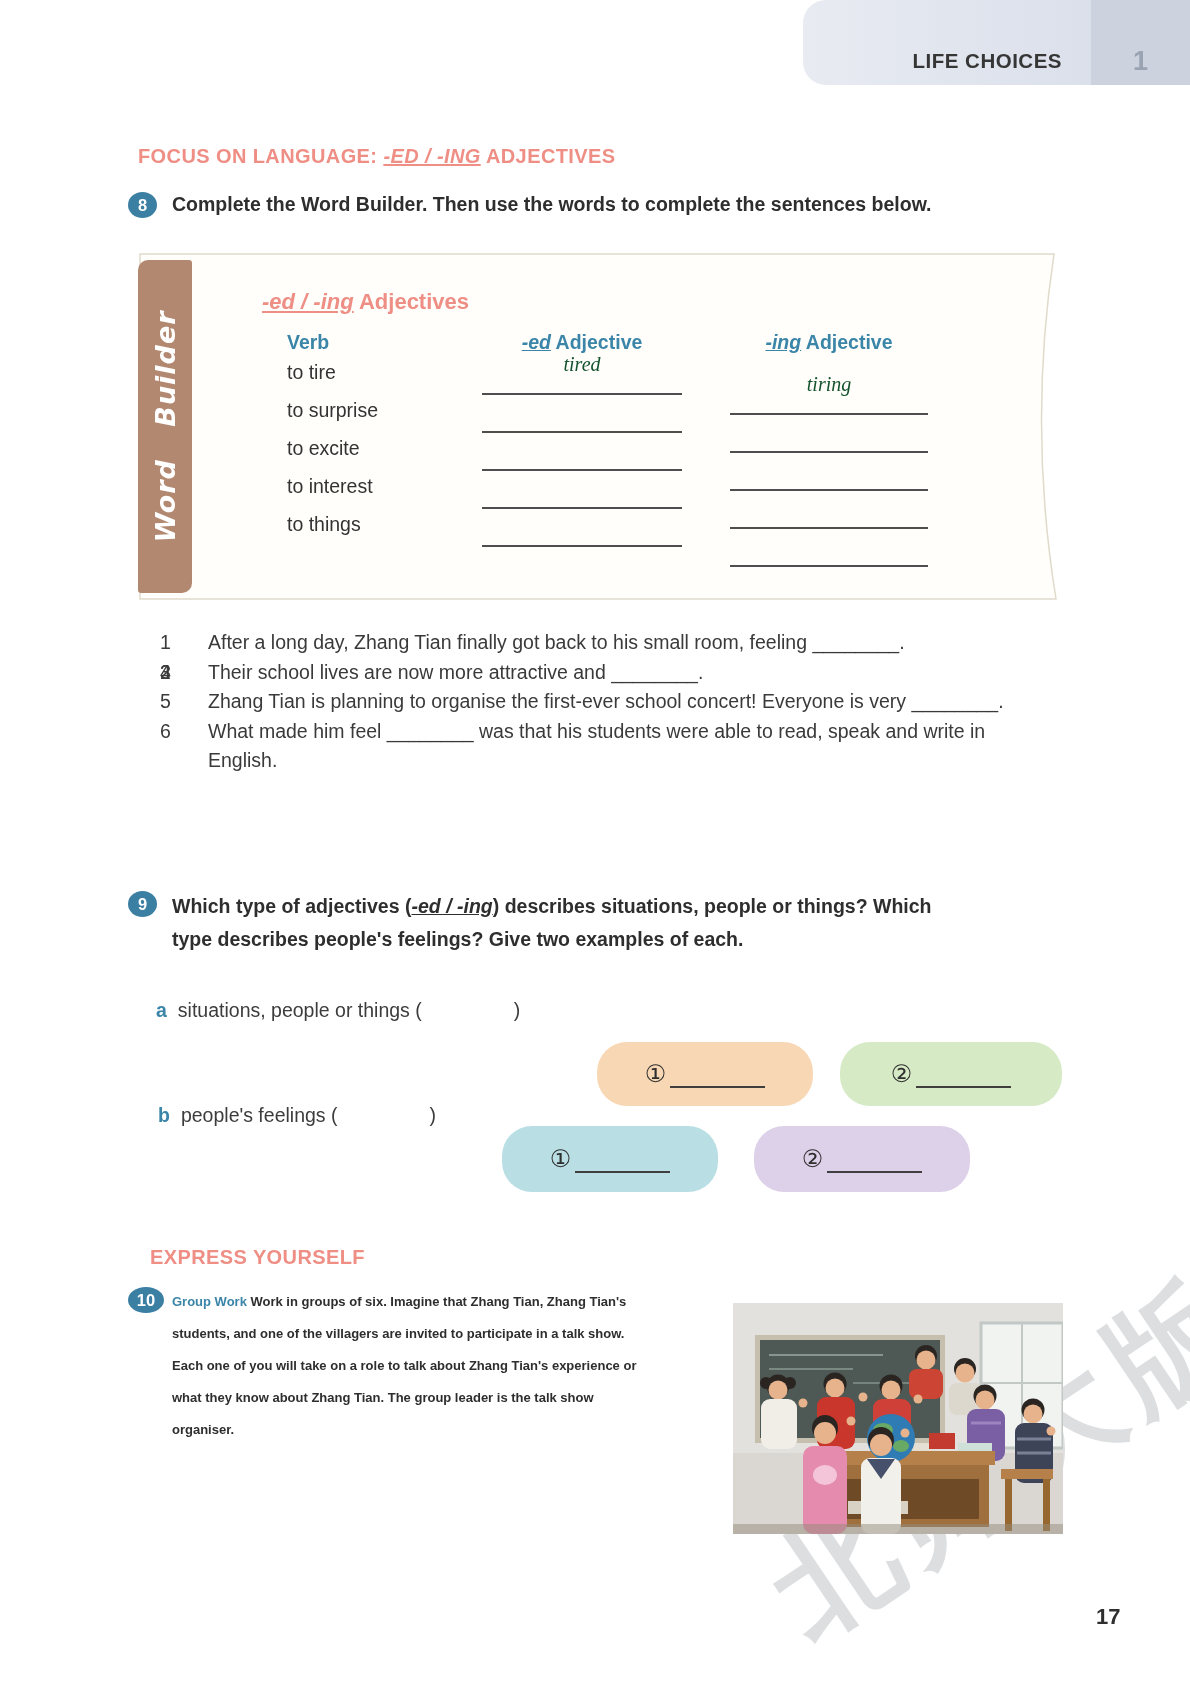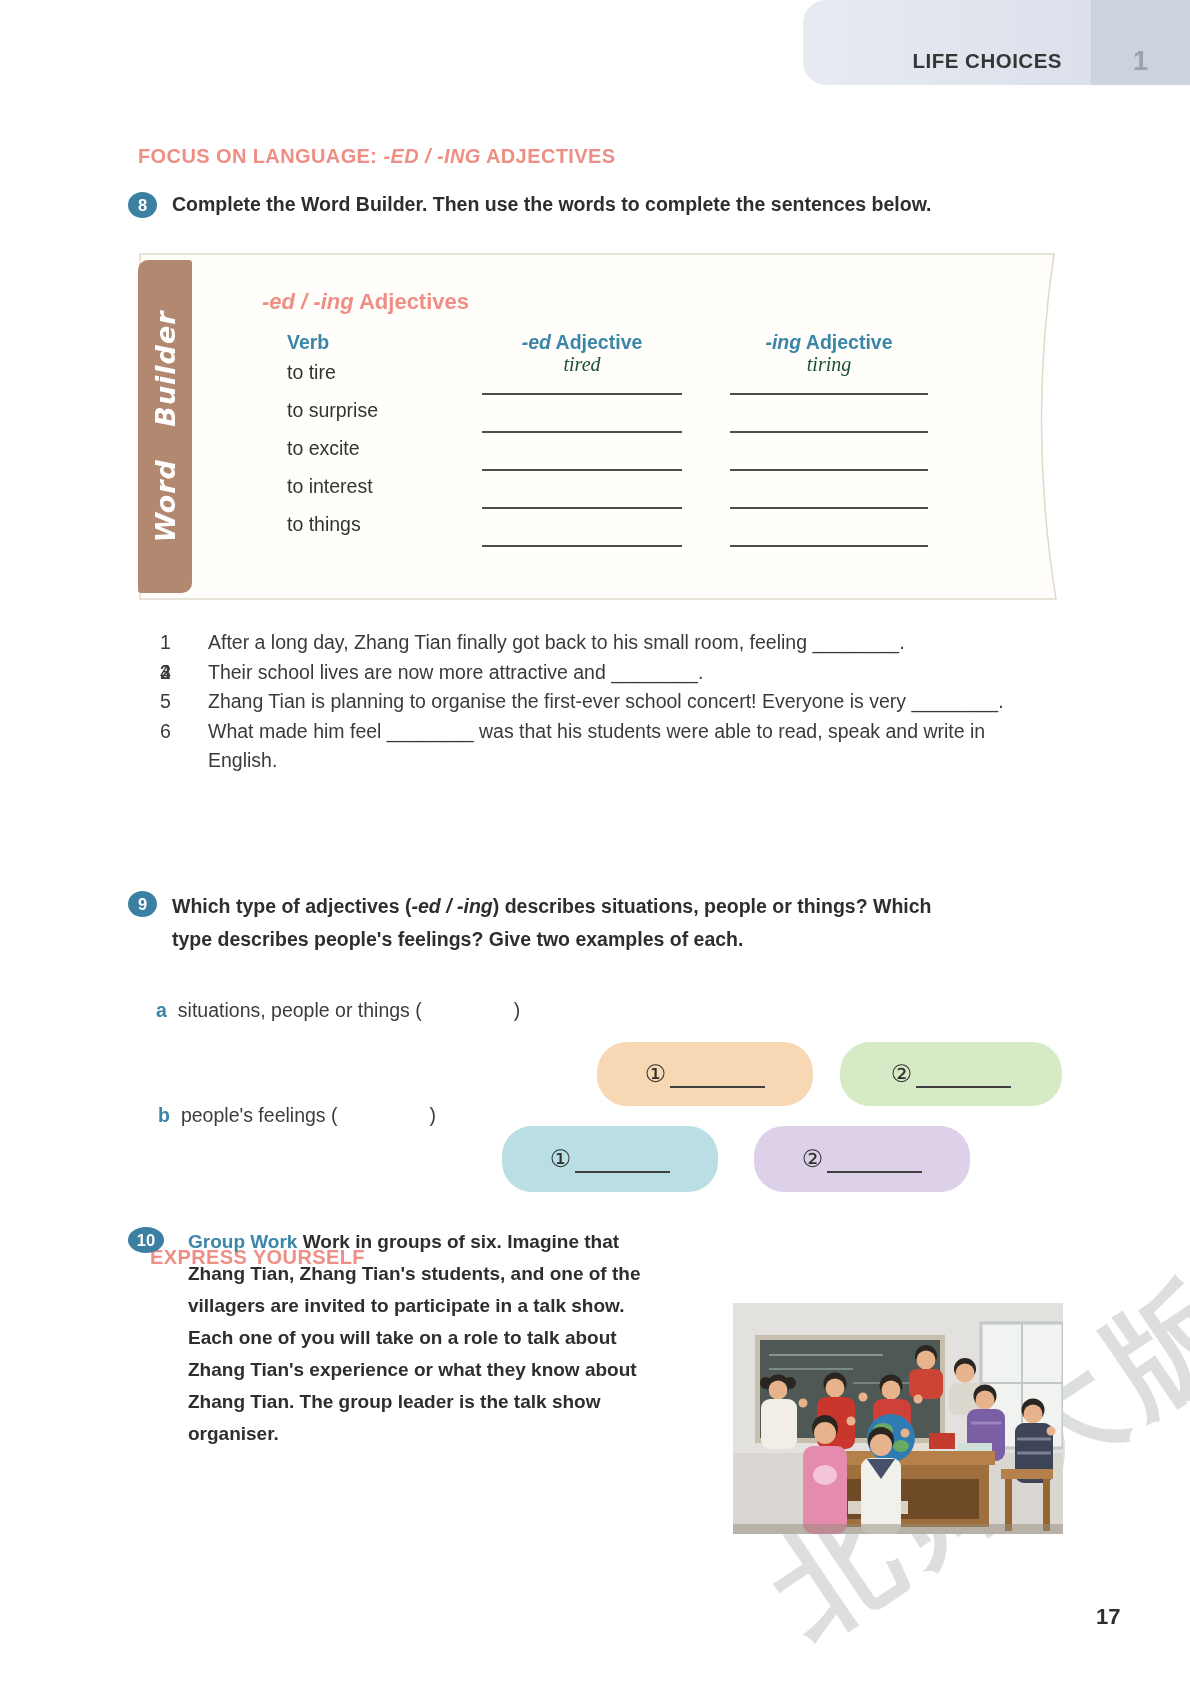--- a/index.html
+++ b/index.html
@@ -1,18 +1,18 @@
 <!DOCTYPE html>
 <html style="--accent-salmon: #EE8E84; --accent-teal: #3A85A8; --circle-blue: #3B7FA3; --sidebar-brown: #B28870; --tab-strip-bg: #CCD3DF; --box-a1: #F8D8B4; --box-a2: #D6EAC6; --box-b1: #B9DFE5; --box-b2: #DDD0E9;"><head>
 <meta charset="utf-8">
 <style>
   html,body{margin:0;padding:0;background:#eee;}
   .page{position:relative;width:1190px;height:1684px;background:#ffffff;overflow:hidden;
         font-family:"Liberation Sans","DejaVu Sans",sans-serif;color:#2e2e2e;}
-  .it{font-style:italic;}
+  .it{font-style:italic;text-decoration:underline;}
 
   
   .tab{position:absolute;top:0;right:0;width:387px;height:85px;
        background:linear-gradient(90deg,#e8ebf2 0%,#dde2ec 60%,#d7dde8 100%);
        border-bottom-left-radius:26px;display:flex;align-items:flex-end;justify-content:flex-end;
        padding-bottom:12px;box-sizing:border-box;z-index:2;border-radius:23px;}
   .tab-title{font-weight:bold;font-size:20.5px;letter-spacing:.5px;color:#363636;margin-right:128px;}
   .tab-strip{position:absolute;top:0;right:0;bottom:0;width:99px;background:var(--tab-strip-bg,#ccd3df);
        display:flex;align-items:flex-end;justify-content:center;padding-bottom:8px;box-sizing:border-box;}
   .tab-num{font-weight:bold;font-size:27px;color:#99a3b2;}
@@ -24,22 +24,22 @@
 
   .exercise{position:absolute;display:flex;gap:15px;z-index:2;}
   .circle{flex:0 0 auto;min-width:29px;height:26px;border-radius:50%;background:var(--circle-blue,#3b7fa3);
        color:#fff;font-weight:bold;font-size:16.5px;display:flex;align-items:center;justify-content:center;
        margin-top:1px;}
   .circle.wide{min-width:36px;}
   .ex-text{font-size:19.5px;font-weight:bold;color:#2e2e2e;}
   .ex8{left:128px;top:191px;align-items:center;}
   .ex9{left:128px;top:890px;}
   .ex9 .ex-text{width:800px;line-height:33px;}
-  .ex10{left:128px;top:1226px;gap:24px;}
-  .ex10-text{width:470px;font-size:19px;font-weight:bold;line-height:32px;color:#2e2e2e;}
+  .ex10{left:128px;top:1286px;gap:8px;}
+  .ex10-text{width:470px;font-size:13px;font-weight:bold;line-height:32px;color:#2e2e2e;}
   .ex10-lead{color:var(--accent-teal,#3a85a8);}
 
   
   .wb-box{position:absolute;left:128px;top:253px;width:955px;height:347px;z-index:2;}
   .wb-outline{position:absolute;left:0;top:0;}
   .wb-side{position:absolute;left:10px;top:7px;bottom:7px;width:54px;
        background:var(--sidebar-brown,#b28870);border-radius:10px 3px 10px 3px;
        display:flex;align-items:center;justify-content:center;}
   .wb-side-label{transform:rotate(-90deg);white-space:nowrap;color:#fff;font-weight:bold;
        font-style:italic;font-size:27px;letter-spacing:1px;word-spacing:22px;
@@ -49,21 +49,21 @@
   .wb-head{display:flex;margin-top:16px;margin-left:25px;line-height:22px;
        font-size:19.5px;font-weight:bold;color:var(--accent-teal,#3a85a8);}
   .wb-h-verb{width:195px;}
   .wb-h-ed{width:200px;text-align:center;}
   .wb-h-ing{width:198px;margin-left:48px;text-align:center;}
   .wb-rows{margin-top:8px;margin-left:25px;}
   .wb-row{display:flex;align-items:flex-start;height:38px;}
   .wb-verb{width:195px;font-size:19.5px;color:#333;padding-bottom:6px;}
   .wb-blank{width:200px;height:34px;border-bottom:2px solid #4e4e4e;box-sizing:border-box;
        display:flex;align-items:flex-end;justify-content:center;}
-  .wb-blank.ing{margin-left:48px;width:198px;}
+  .wb-blank.ing{margin-left:48px;width:198px;margin-top:20px;}
   .wb-ans{font-family:Liberation Serif, serif;font-style:italic;font-size:20px;
        color:#14532d;padding-bottom:17px;}
 
   
   .sentences{position:absolute;left:158px;top:628px;width:850px;font-size:19.5px;
        line-height:29.5px;color:#3a3a3a;z-index:2;}
   .sentence{position:relative;padding-left:50px;}
   .s-num{position:absolute;left:2px;top:0;}
 
   

